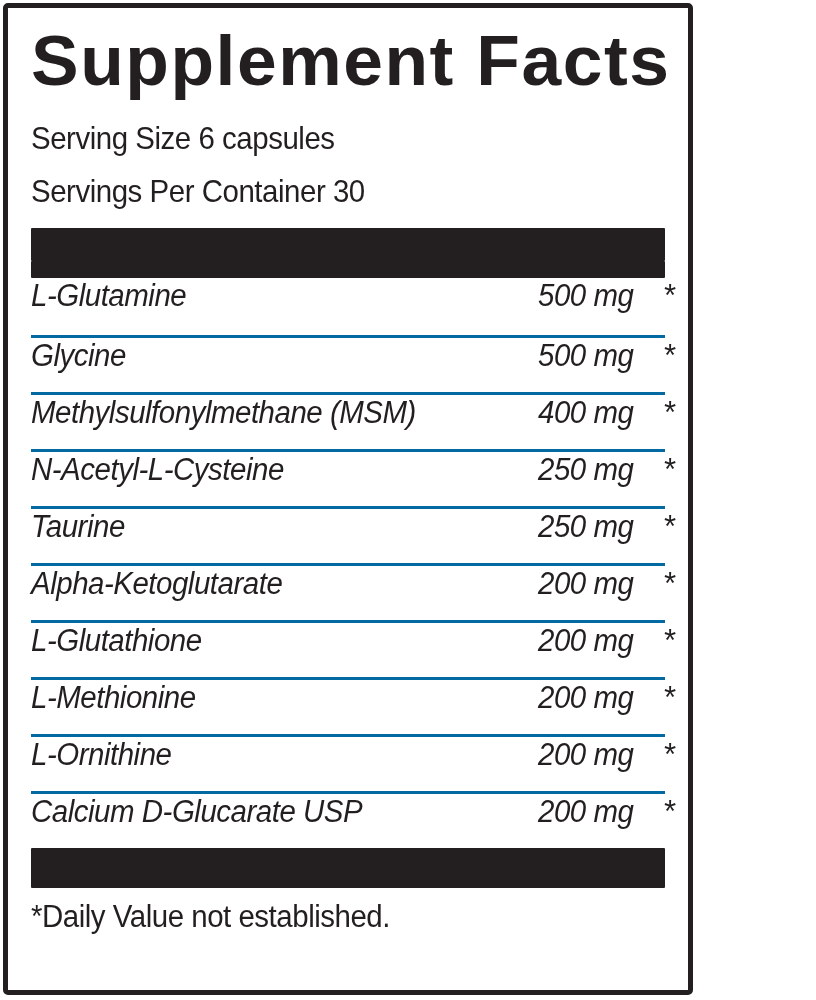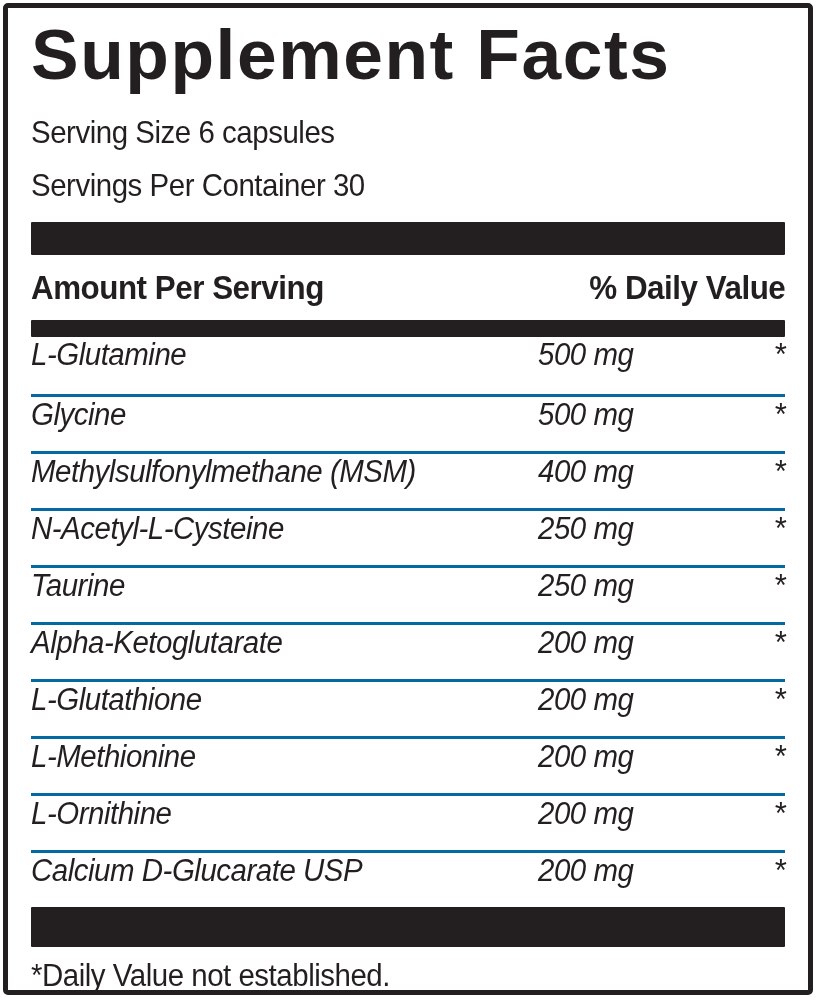--- a/index.html
+++ b/index.html
@@ -12,27 +12,27 @@
     height: 1000px;
     position: relative;
     font-family: "Liberation Sans", sans-serif;
     color: #231f20;
     -webkit-font-smoothing: antialiased;
   }
   .label-panel {
     position: absolute;
     left: 3px;
     top: 3px;
-    width: 810px;
+    width: 690px;
     height: 992px;
     box-sizing: border-box;
     border: 5px solid #231f20;
     border-radius: 5px;
     background: #ffffff;
-    padding: 10px 23px 0 23px;
+    padding: 16px 23px 0 23px;
   }
   .panel-title {
     margin: 0;
     font-size: 70px;
     line-height: 1.06;
     font-weight: bold;
     letter-spacing: 1.5px;
     transform: scaleX(1.02);
     transform-origin: left center;
     white-space: nowrap;
@@ -123,24 +123,20 @@
 <div class="label-panel">
 
   <h1 class="panel-title">Supplement Facts</h1>
 
   <div class="serving-line serving-size">Serving Size 6 capsules</div>
 
   <div class="serving-line servings-per-container">Servings Per Container 30</div>
 
   <div class="bar bar-top"></div>
 
-  <div class="header-row">
-    <span class="header-label header-amount">Amount Per Serving</span>
-    <span class="header-label header-dv">% Daily Value</span>
-  </div>
 
   <div class="bar bar-header"></div>
 
   <div class="rows" id="rows">
     <div class="ingredient-row">
       <span class="cell cell-name">L-Glutamine</span>
       <span class="cell cell-amount">500 mg</span>
       <span class="cell cell-dv">*</span>
     </div>
 

